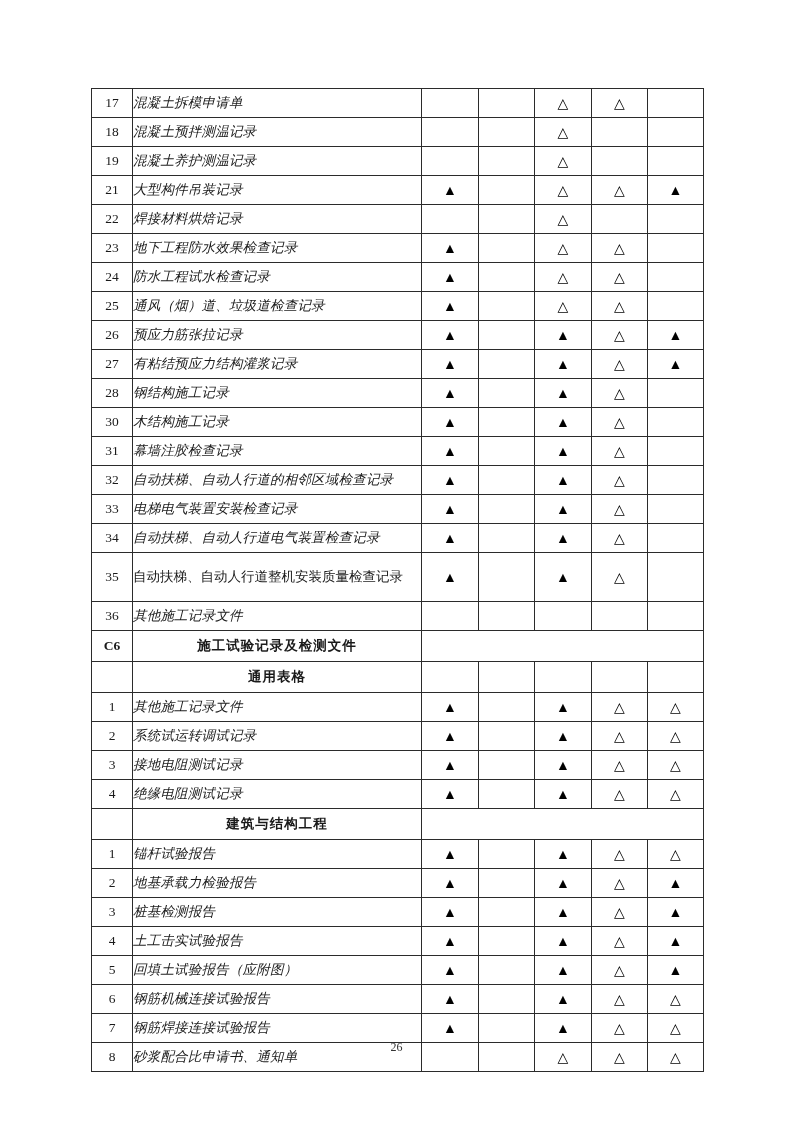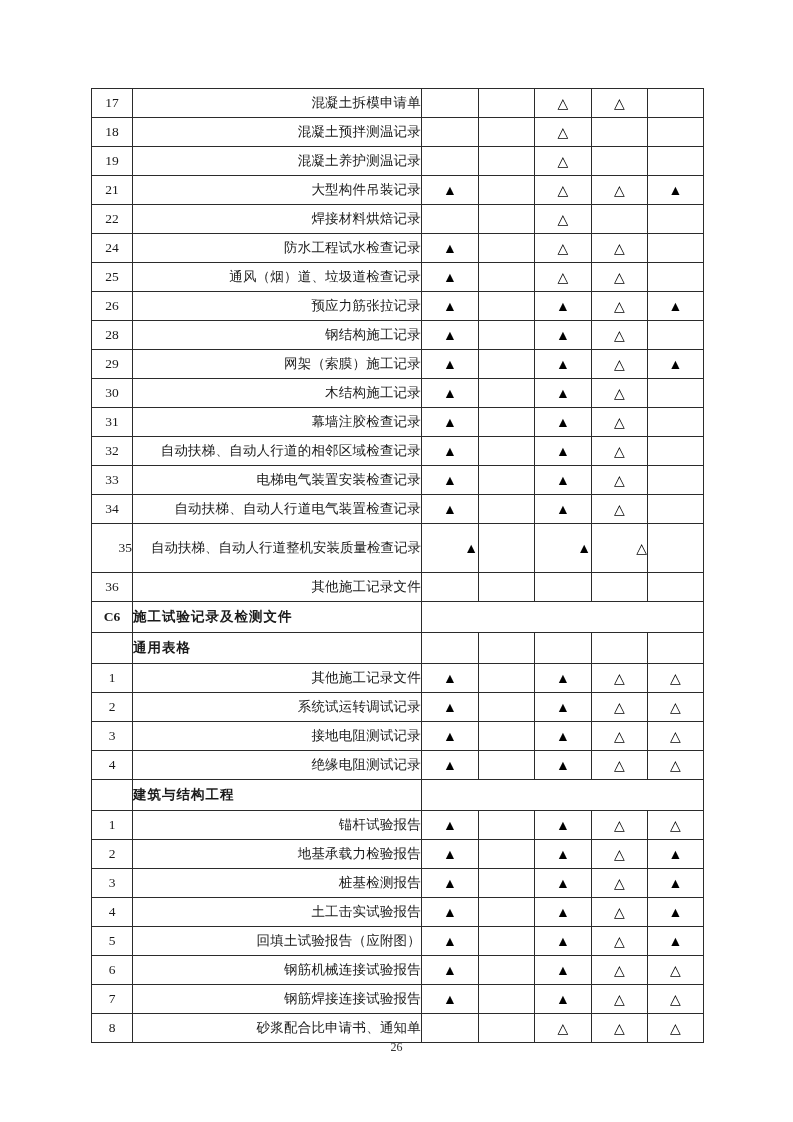--- a/index.html
+++ b/index.html
@@ -51,54 +51,56 @@
   col.c-m4    { width: 56px; }
   col.c-m5    { width: 56px; }
 
   .cell-no {
     text-align: center;
     font-size: 13px;
     color: #3a3a3a;
   }
 
   .cell-name {
-    text-align: right;
+    text-align: left;
     padding-left: 8px;
     padding-right: 4px;
     letter-spacing: 0.2px;
+    font-style: italic;
   }
 
   .cell-mark {
     text-align: center;
     font-size: 13px;
     line-height: 1;
   }
 
   .mark-solid, .mark-hollow {
     display: inline-block;
     font-size: 14px;
     line-height: 1;
     position: relative;
     top: 1px;
   }
   .mark-solid { color: #000; }
   .mark-hollow { color: #000; }
 
   .cell-section {
+    text-align: center;
     font-weight: bold;
     font-size: 14px;
     letter-spacing: 1px;
   }
   .cell-section-code {
     text-align: center;
     font-weight: bold;
     font-size: 13.5px;
   }
 
-  .row-tall td { height: 48px; text-align: right; }
+  .row-tall td { height: 48px; }
   .row-section td { height: 30px; }
 
   .cell-name-wrap {
     padding-left: 8px;
     padding-right: 8px;
     text-align: left;
     line-height: 1.7;
   }
 
   .page-number {
@@ -167,20 +169,29 @@
         <tr>
           <td class="cell-no">22</td>
           <td class="cell-name">焊接材料烘焙记录</td>
           <td class="cell-mark"></td>
           <td class="cell-mark"></td>
           <td class="cell-mark"><span class="mark-hollow">△</span></td>
           <td class="cell-mark"></td>
           <td class="cell-mark"></td>
         </tr>
         <tr>
+          <td class="cell-no">23</td>
+          <td class="cell-name">地下工程防水效果检查记录</td>
+          <td class="cell-mark"><span class="mark-solid">▲</span></td>
+          <td class="cell-mark"></td>
+          <td class="cell-mark"><span class="mark-hollow">△</span></td>
+          <td class="cell-mark"><span class="mark-hollow">△</span></td>
+          <td class="cell-mark"></td>
+        </tr>
+        <tr>
           <td class="cell-no">24</td>
           <td class="cell-name">防水工程试水检查记录</td>
           <td class="cell-mark"><span class="mark-solid">▲</span></td>
           <td class="cell-mark"></td>
           <td class="cell-mark"><span class="mark-hollow">△</span></td>
           <td class="cell-mark"><span class="mark-hollow">△</span></td>
           <td class="cell-mark"></td>
         </tr>
         <tr>
           <td class="cell-no">25</td>
@@ -194,36 +205,36 @@
         <tr>
           <td class="cell-no">26</td>
           <td class="cell-name">预应力筋张拉记录</td>
           <td class="cell-mark"><span class="mark-solid">▲</span></td>
           <td class="cell-mark"></td>
           <td class="cell-mark"><span class="mark-solid">▲</span></td>
           <td class="cell-mark"><span class="mark-hollow">△</span></td>
           <td class="cell-mark"><span class="mark-solid">▲</span></td>
         </tr>
         <tr>
+          <td class="cell-no">27</td>
+          <td class="cell-name">有粘结预应力结构灌浆记录</td>
+          <td class="cell-mark"><span class="mark-solid">▲</span></td>
+          <td class="cell-mark"></td>
+          <td class="cell-mark"><span class="mark-solid">▲</span></td>
+          <td class="cell-mark"><span class="mark-hollow">△</span></td>
+          <td class="cell-mark"><span class="mark-solid">▲</span></td>
+        </tr>
+        <tr>
           <td class="cell-no">28</td>
           <td class="cell-name">钢结构施工记录</td>
           <td class="cell-mark"><span class="mark-solid">▲</span></td>
           <td class="cell-mark"></td>
           <td class="cell-mark"><span class="mark-solid">▲</span></td>
           <td class="cell-mark"><span class="mark-hollow">△</span></td>
           <td class="cell-mark"></td>
-        </tr>
-        <tr>
-          <td class="cell-no">29</td>
-          <td class="cell-name">网架（索膜）施工记录</td>
-          <td class="cell-mark"><span class="mark-solid">▲</span></td>
-          <td class="cell-mark"></td>
-          <td class="cell-mark"><span class="mark-solid">▲</span></td>
-          <td class="cell-mark"><span class="mark-hollow">△</span></td>
-          <td class="cell-mark"><span class="mark-solid">▲</span></td>
         </tr>
         <tr>
           <td class="cell-no">30</td>
           <td class="cell-name">木结构施工记录</td>
           <td class="cell-mark"><span class="mark-solid">▲</span></td>
           <td class="cell-mark"></td>
           <td class="cell-mark"><span class="mark-solid">▲</span></td>
           <td class="cell-mark"><span class="mark-hollow">△</span></td>
           <td class="cell-mark"></td>
         </tr>

